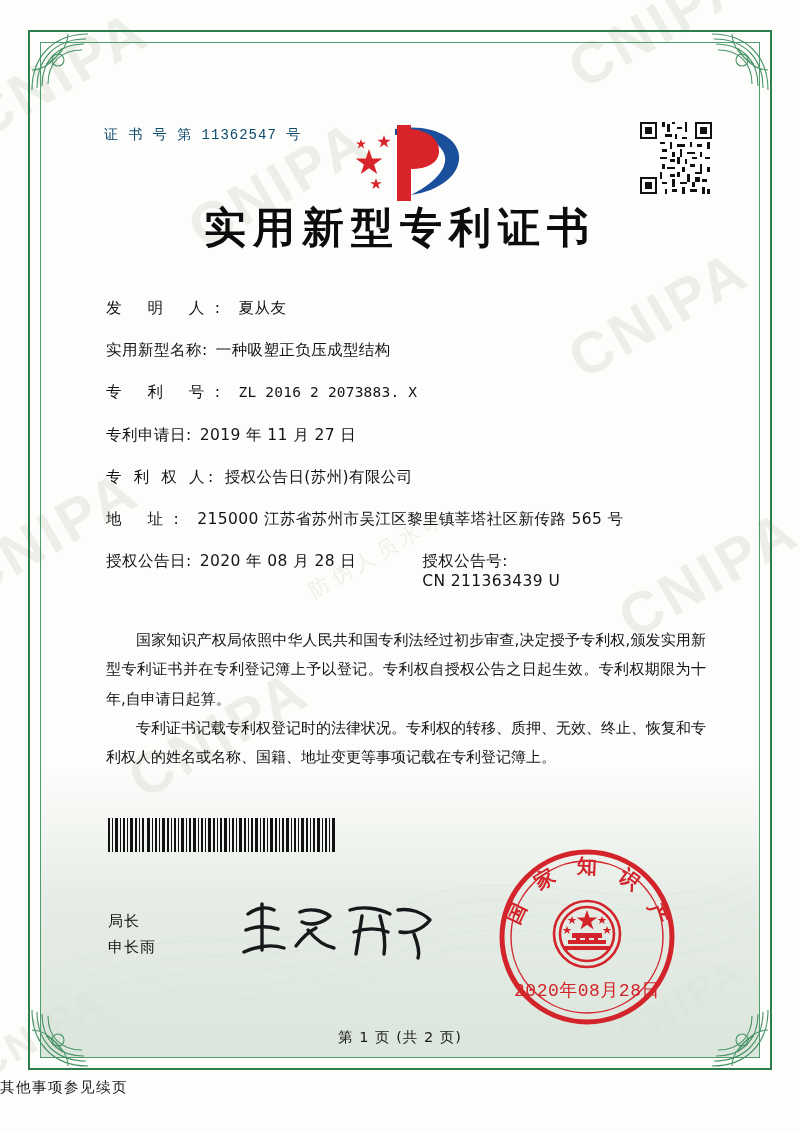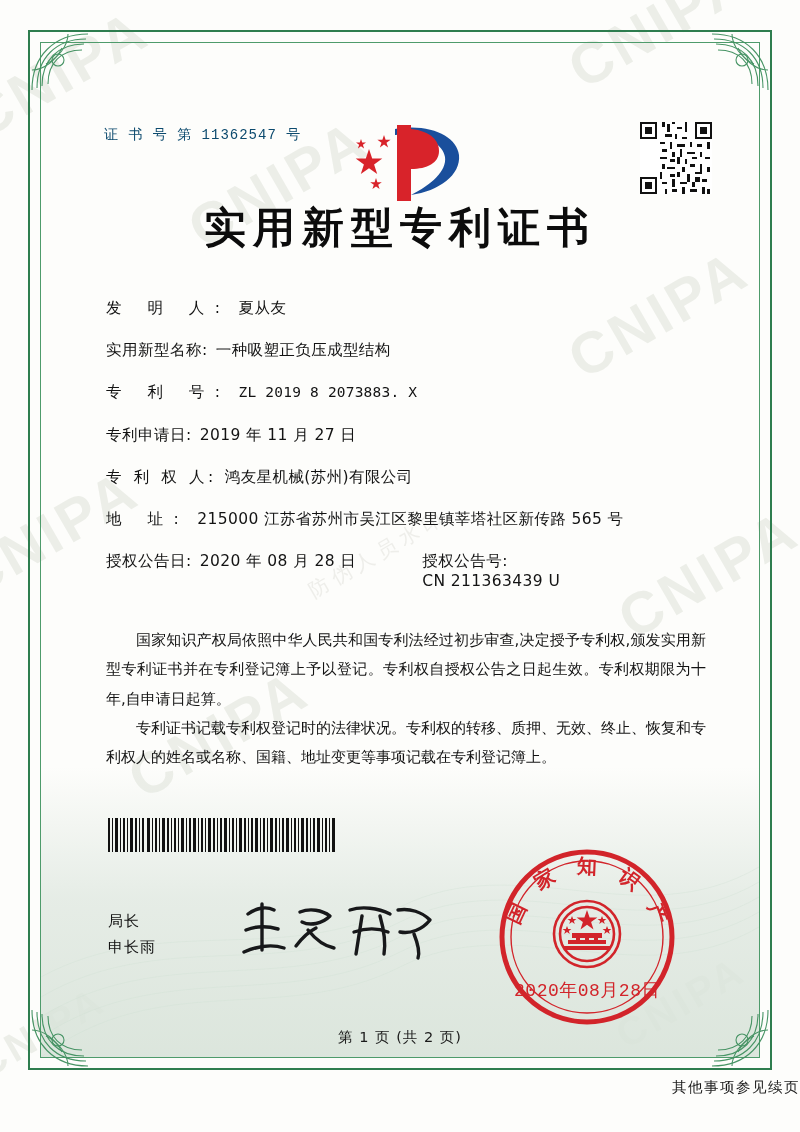--- a/index.html
+++ b/index.html
@@ -242,21 +242,21 @@
     top: 1028px;
     text-align: center;
     font-size: 14.5px;
     color: #1a1a1a;
     letter-spacing: 1px;
   }
   .footer-note {
     position: absolute;
     left: 0; right: 0;
     top: 1078px;
-    text-align: right;
+    text-align: left;
     font-size: 14.5px;
     color: #1a1a1a;
     letter-spacing: 1.5px;
   }
 </style>
 </head>
 <body>
 
 <div class="page">
 
@@ -437,29 +437,29 @@
       <div class="field">
         <span class="f-label sp5">发 明 人:</span>
         <span class="f-value">夏从友</span>
       </div>
       <div class="field">
         <span class="f-label">实用新型名称:</span>
         <span class="f-value">一种吸塑正负压成型结构</span>
       </div>
       <div class="field">
         <span class="f-label sp5">专 利 号:</span>
-        <span class="f-value mono">ZL 2019 8 2073883. X</span>
+        <span class="f-value mono">ZL 2016 2 2073883. X</span>
       </div>
       <div class="field">
         <span class="f-label">专利申请日:</span>
         <span class="f-value">2019 年 11 月 27 日</span>
       </div>
       <div class="field">
         <span class="f-label sp3">专 利 权 人:</span>
-        <span class="f-value">鸿友星机械(苏州)有限公司</span>
+        <span class="f-value">授权公告日(苏州)有限公司</span>
       </div>
       <div class="field">
         <span class="f-label sp5">地 址:</span>
         <span class="f-value">215000 江苏省苏州市吴江区黎里镇莘塔社区新传路 565 号</span>
       </div>
 
       <div class="field-row2">
         <span class="f-label">授权公告日:</span>
         <span class="f-value">2020 年 08 月 28 日</span>
         <span class="second-group">

